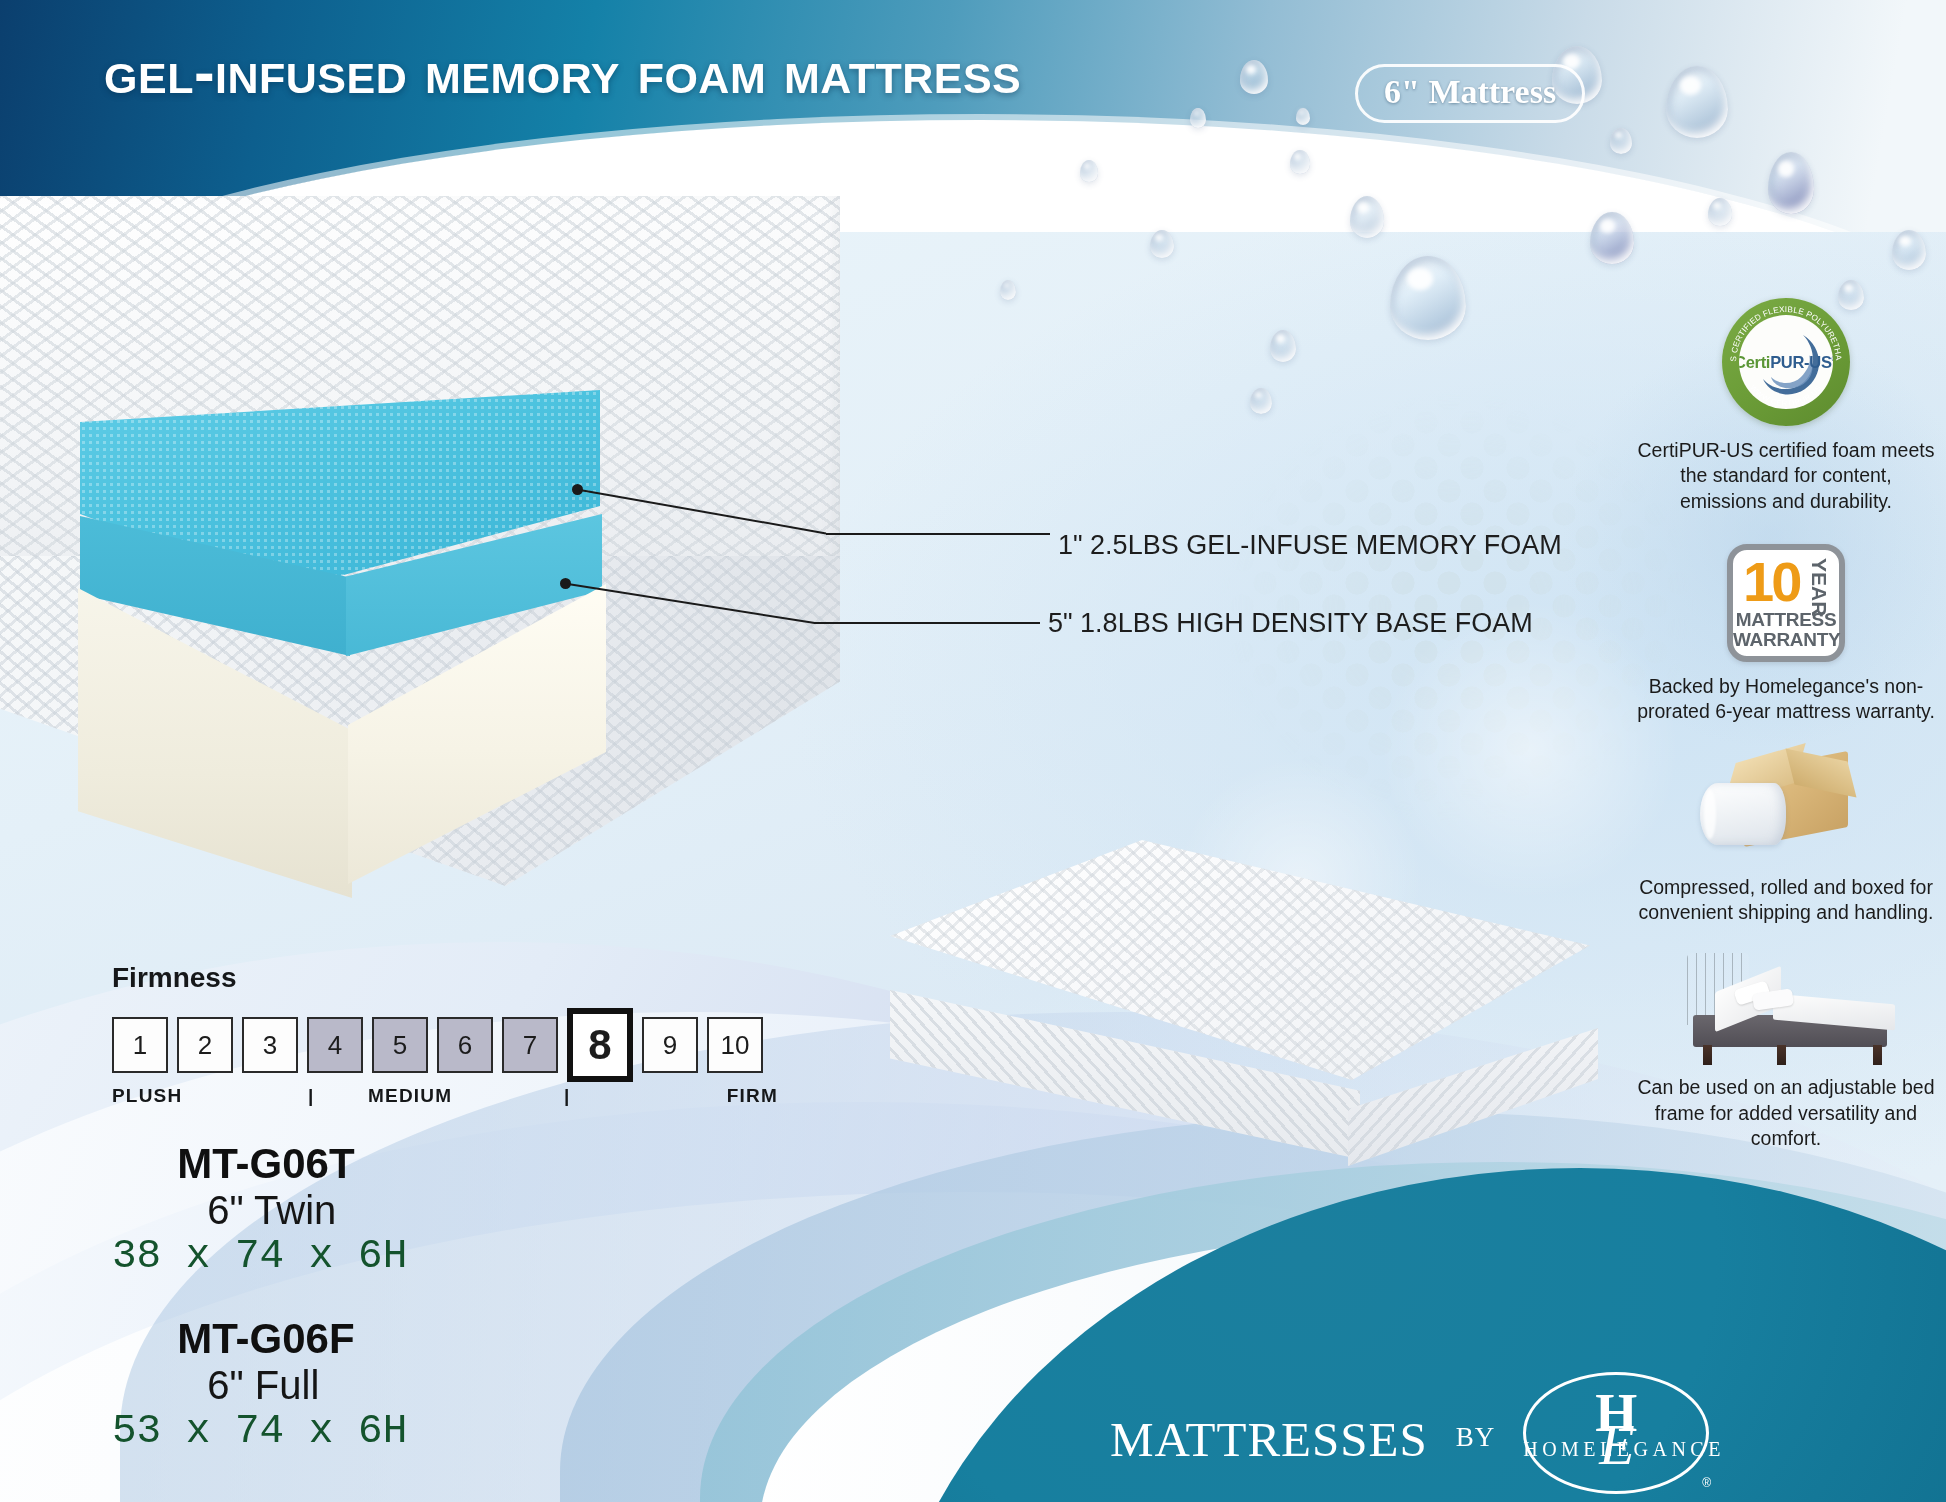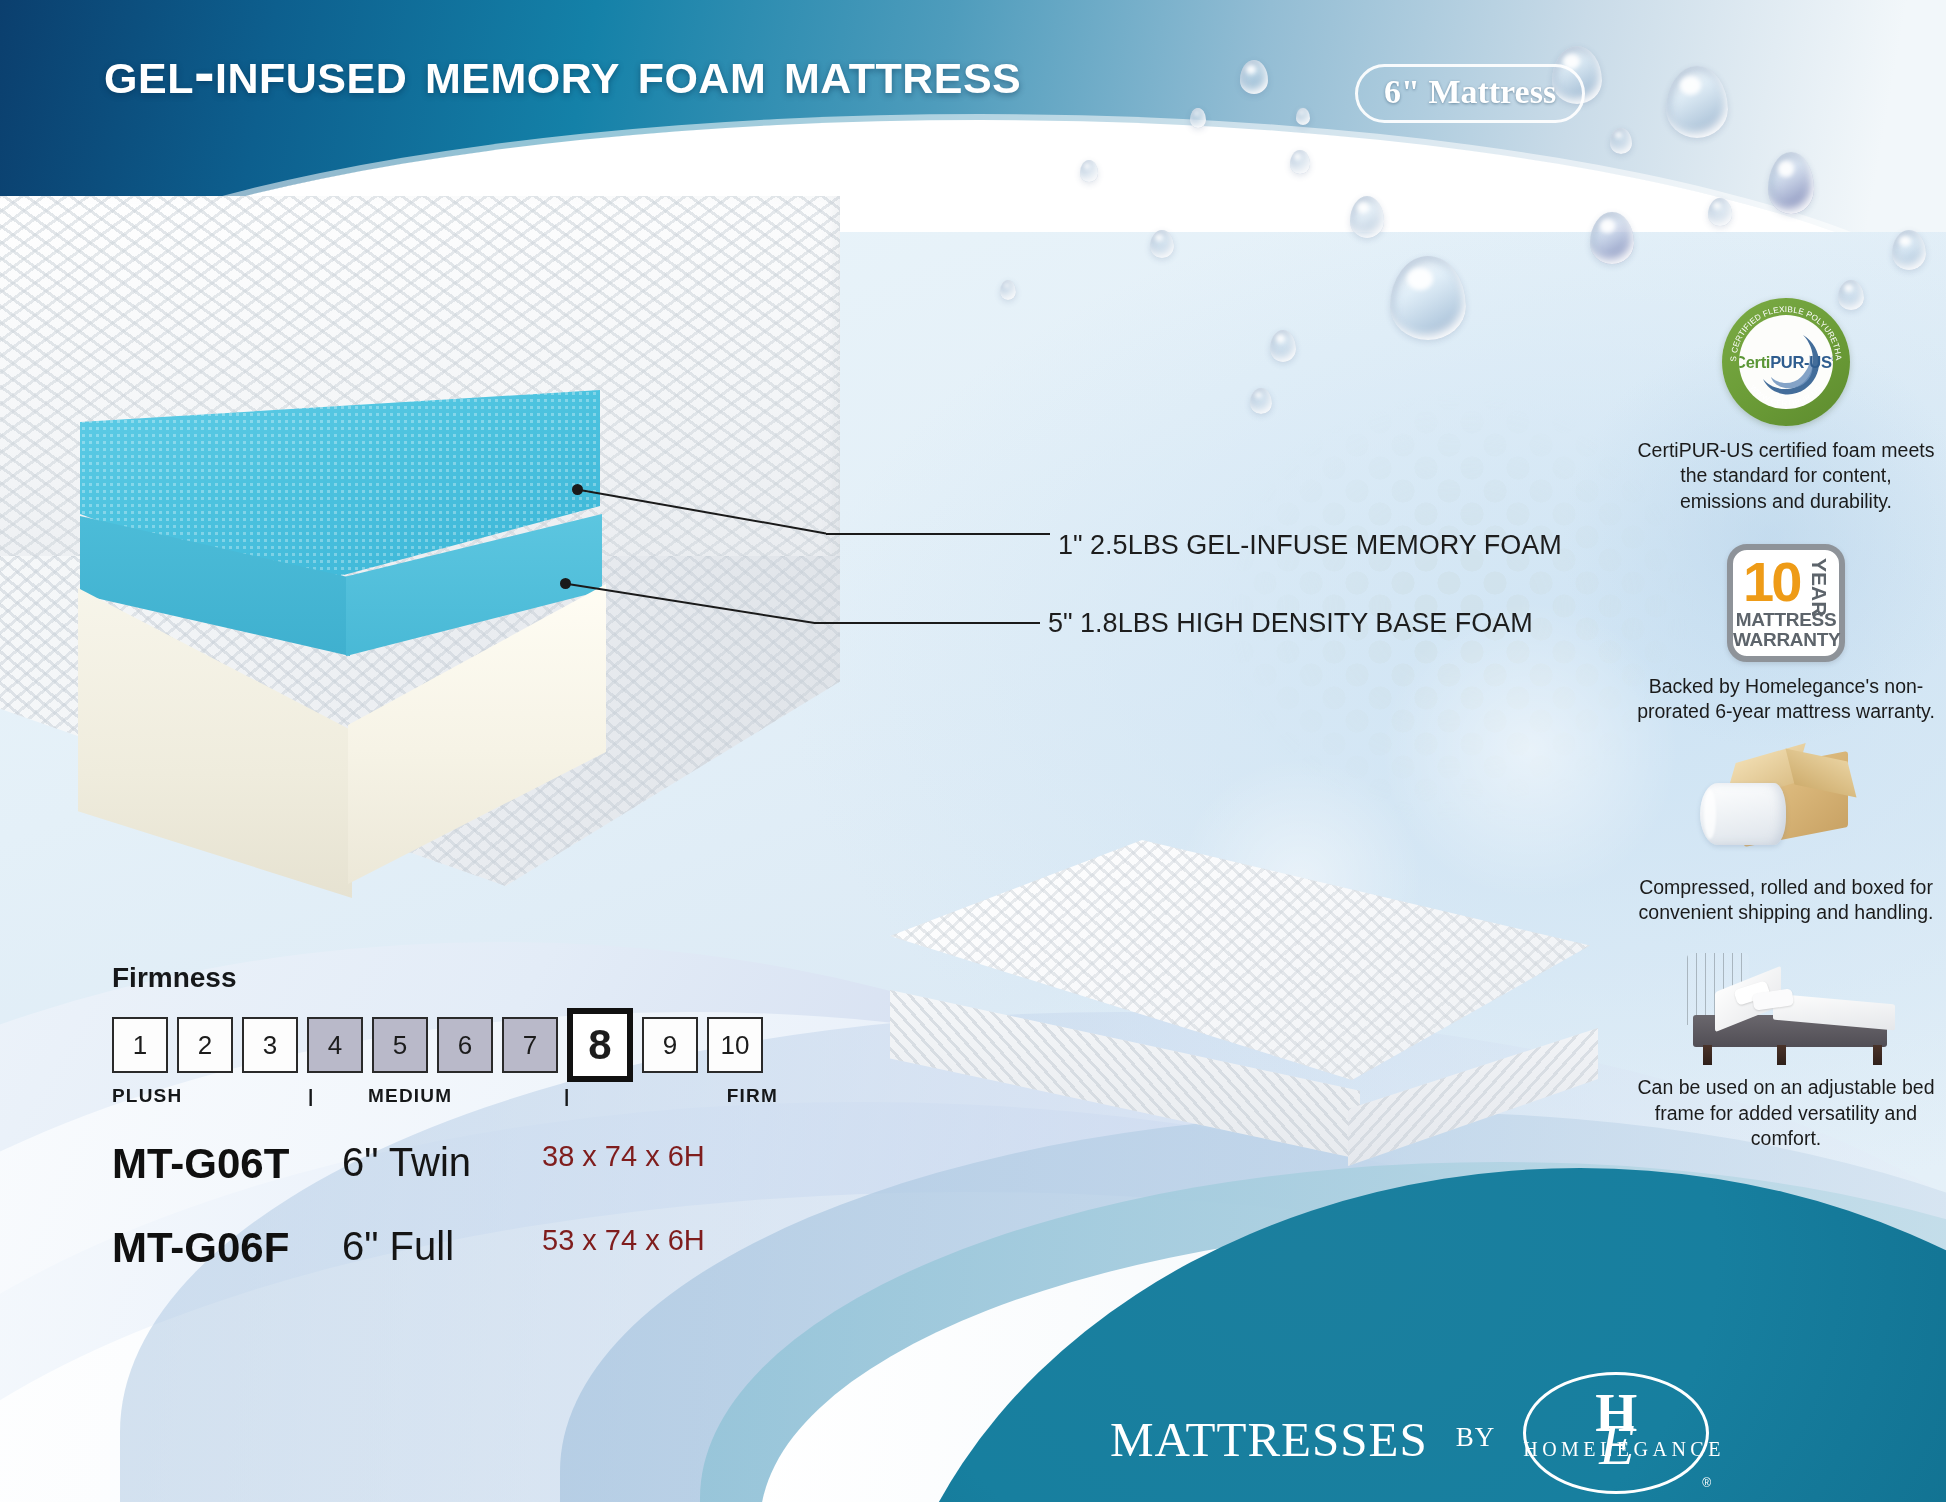--- a/index.html
+++ b/index.html
@@ -148,24 +148,24 @@
   .box.filled { background:#b9b9c9; }
   .box.sel { width:66px; height:74px; border:6px solid #111; background:#fff;
     font-size:42px; font-weight:bold; }
   .scale-labels { position:relative; height:34px; margin-top:3px; width:666px; }
   .scale-labels span { position:absolute; top:0; font-size:19px; font-weight:bold;
     color:#16181a; letter-spacing:1.2px; }
   .tick { position:absolute; top:-2px; font-size:22px; color:#16181a; }
 
   
   .sku { position:absolute; left:112px; top:1140px; z-index:9; }
-  .sku-row { display:flex; align-items:flex-start; margin-bottom:36px; }
+  .sku-row { display:flex; align-items:flex-end; margin-bottom:36px;flex-direction:column; }
   .sku-code { width:230px; font-size:42px; font-weight:bold; color:#101010; }
   .sku-size { width:200px; font-size:40px; color:#151515; }
-  .sku-dims { font-size:29px; color:#7f1d1d; }
+  .sku-dims { font-size:41px; color:#14532d;font-family:Liberation Mono, monospace; }
 
   
   .product { position:absolute; left:890px; top:840px; width:700px; height:330px; z-index:6; }
   .p-top { position:absolute; left:0; top:0; width:700px; height:240px;
     background:
       repeating-linear-gradient(42deg, rgba(206,212,218,.5) 0 3px, rgba(255,255,255,0) 3px 11px),
       repeating-linear-gradient(-42deg, rgba(206,212,218,.45) 0 3px, rgba(255,255,255,0) 3px 11px),
       linear-gradient(150deg,#ffffff 0%,#f7f8fa 50%,#edf0f3 100%);
     clip-path:polygon(36% 0, 100% 44%, 66% 100%, 0 40%);
     filter:drop-shadow(0 10px 16px rgba(90,120,150,.2));

